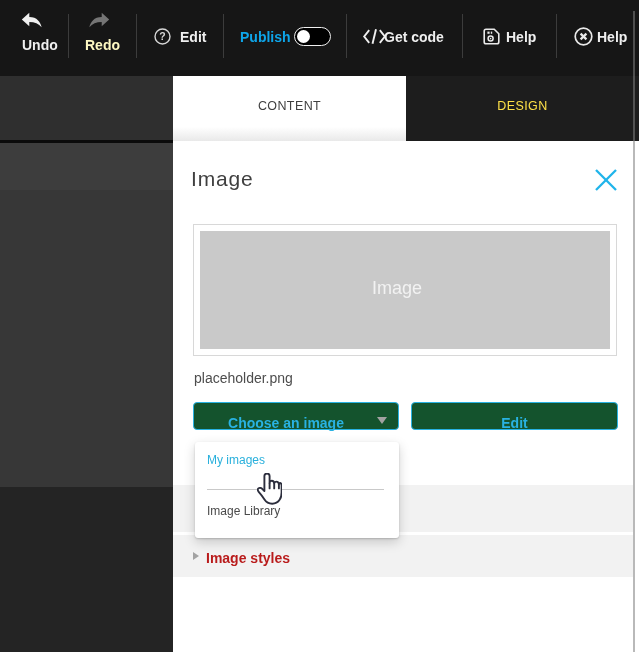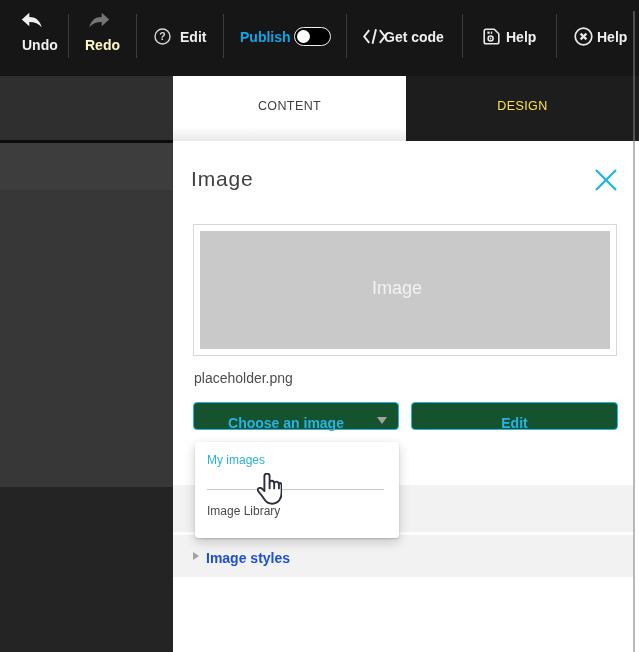--- a/index.html
+++ b/index.html
@@ -36,21 +36,21 @@
   background:#14532d; color:#29b2e2; font-size:14px; font-weight:bold; text-align:center; line-height:40px; }
 #btnChoose { left:20px; width:206px; padding-right:20px; }
 #btnEdit { left:238px; width:207px; }
 #caret { left:204px; top:276px; width:0; height:0; border-left:5px solid transparent;
   border-right:5px solid transparent; border-top:7px solid #a2a2a2; }
 .gbar { left:0; width:460px; background:#f2f2f2; }
 #bar1 { top:344px; height:47px; }
 #bar2 { top:394px; height:42px; }
 #tri { left:20px; top:17px; width:0; height:0; border-top:4px solid transparent;
   border-bottom:4px solid transparent; border-left:6px solid #a3a3a3; }
-#bar2 span { position:absolute; left:33px; top:15px; font-size:14px; font-weight:bold; color:#1d4ed8; }
+#bar2 span { position:absolute; left:33px; top:15px; font-size:14px; font-weight:bold; color:#b91c1c; }
 
 
 #drop { left:22px; top:301px; width:204px; height:96px; background:#fff; border-radius:3px;
   box-shadow:0 1px 2px rgba(0,0,0,0.18), 0 4px 12px rgba(0,0,0,0.18); }
 #drop .it { position:absolute; left:14px; font-size:12px; }
 #dline { position:absolute; left:12px; right:15px; top:47px; height:1px; background:#c9c9c9; }
 
 
 #vline { left:633px; top:11px; width:2px; height:641px; background:rgba(127,127,127,0.55); }
 </style>

